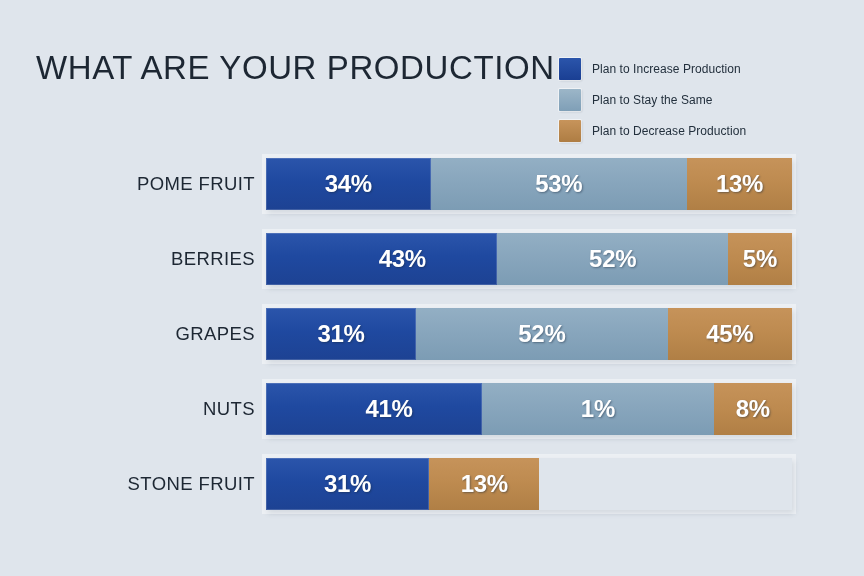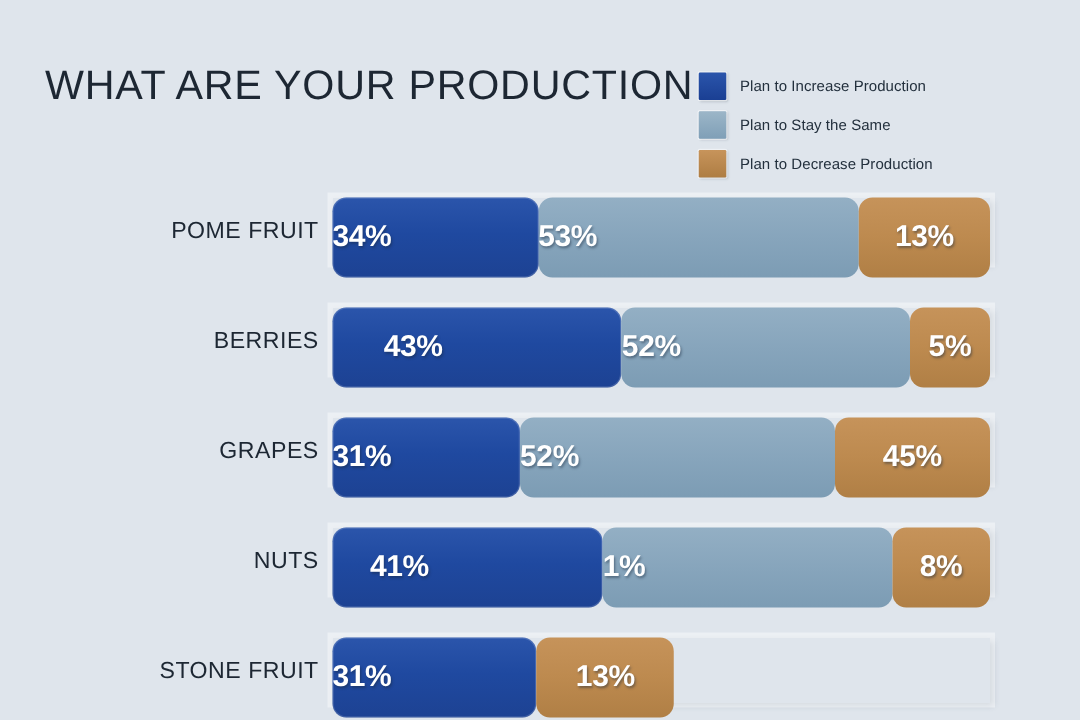--- a/index.html
+++ b/index.html
@@ -68,21 +68,21 @@
   
   .rows {
     position: absolute;
     left: 0;
     top: 158px;
     width: 864px;
   }
   .row {
     position: relative;
     height: 52px;
-    margin-bottom: 36px;
+    margin-bottom: 23px;
   }
   .row-label {
     position: absolute;
     right: 609px; 
     top: 0;
     height: 52px;
     line-height: 52px;
     font-size: 18.5px;
     letter-spacing: 0.4px;
     color: #1d2733;
@@ -95,25 +95,24 @@
     top: 0;
     width: 526px;
     height: 52px;
     display: flex;
     box-shadow:
       0 0 0 4px rgba(255,255,255,0.42),
       2px 3px 5px rgba(60,78,100,0.25);
   }
   .seg {
     position: relative;
-    height: 64px;
+    height: 52px;
     display: flex;
     align-items: center;
-    justify-content: flex-start;
-    border-radius: 11px;
+    justify-content: center;
   }
   .seg-increase {
     background: linear-gradient(180deg, #2b55ab 0%, #1f49a0 45%, #1d4293 100%);
     box-shadow: inset 0 0 0 1px rgba(255,255,255,0.16);
   }
   .seg-same {
     background: linear-gradient(180deg, #93afc4 0%, #87a5bc 50%, #7c9cb4 100%);
   }
   .seg-decrease {
     background: linear-gradient(180deg, #c6935a 0%, #bd8a4f 50%, #b07f45 100%);

